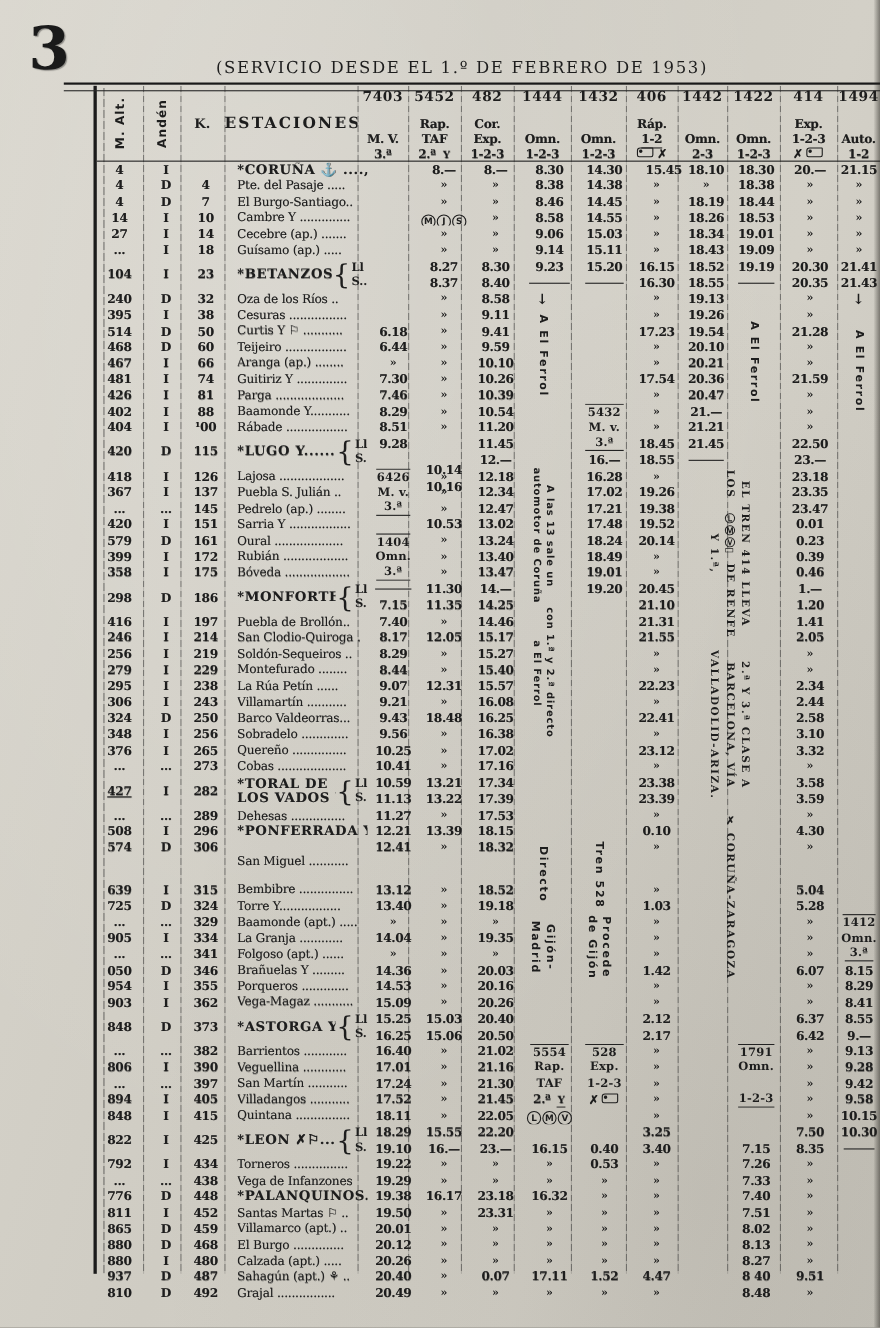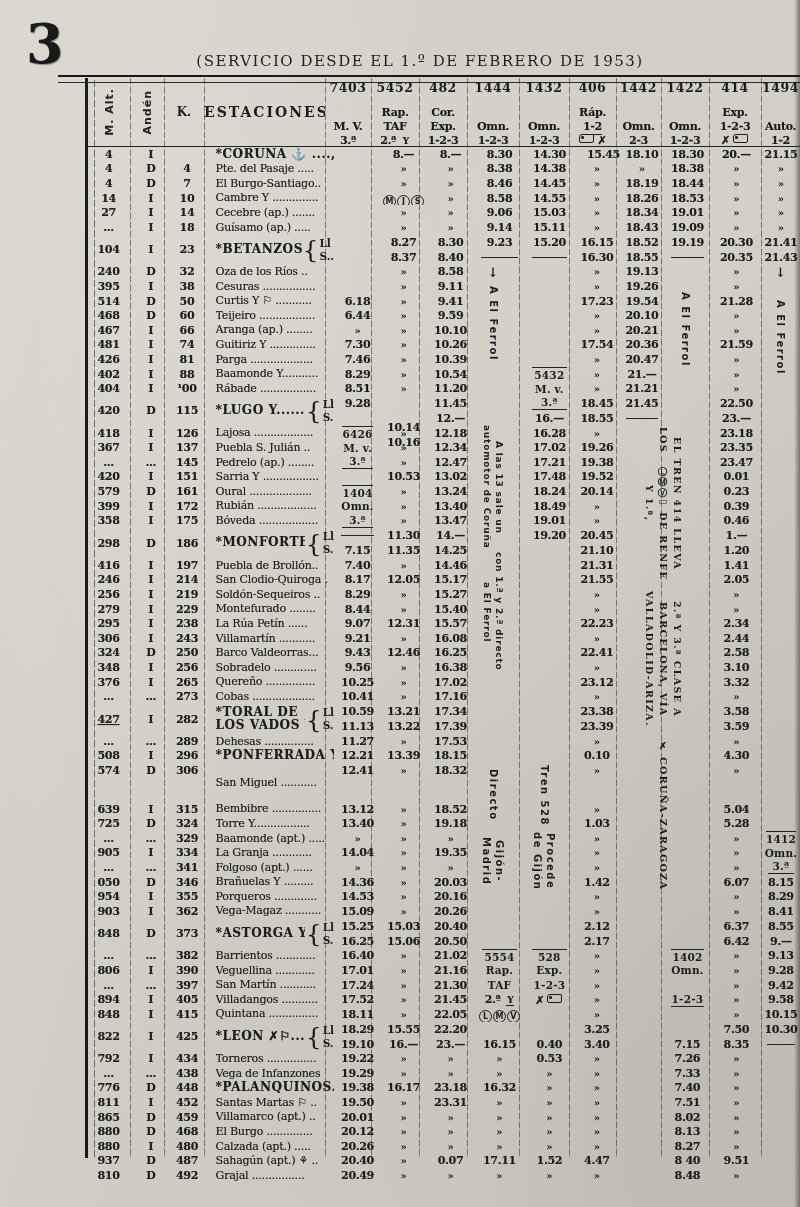--- a/index.html
+++ b/index.html
@@ -1540,21 +1540,21 @@
           </div>
           <div class="cell cs" style="width: 121px;">
             <div class="nm">
               <span class="nml">Barco Valdeorras...</span>
             </div>
           </div>
           <div class="cell" style="width: 46px;">
             <span class="t">9.43</span>
           </div>
           <div class="cell" style="width: 48px;">
-            <span class="t">12.46</span>
+            <span class="t">18.48</span>
           </div>
           <div class="cell" style="width: 48px;">
             <span class="t">16.25</span>
           </div>
           <div class="cell" style="width: 52px;"></div>
           <div class="cell" style="width: 50px;"></div>
           <div class="cell" style="width: 47px;">
             <span class="t">22.41</span>
           </div>
           <div class="cell" style="width: 45px;"></div>
@@ -2275,21 +2275,21 @@
             <span class="mh rt">5554</span>
           </div>
           <div class="cell" style="width: 50px;">
             <span class="mh rt">528</span>
           </div>
           <div class="cell" style="width: 47px;">
             <span class="q">»</span>
           </div>
           <div class="cell" style="width: 45px;"></div>
           <div class="cell" style="width: 48px;">
-            <span class="mh rt">1402</span>
+            <span class="mh rt">1791</span>
           </div>
           <div class="cell" style="width: 52px;">
             <span class="q">»</span>
           </div>
           <div class="cell" style="width: 39px;">
             <span class="t">9.13</span>
           </div>
         </div>
         <div class="row" style="height: 14.6px;">
           <div class="cell ca" style="width: 42px;">

